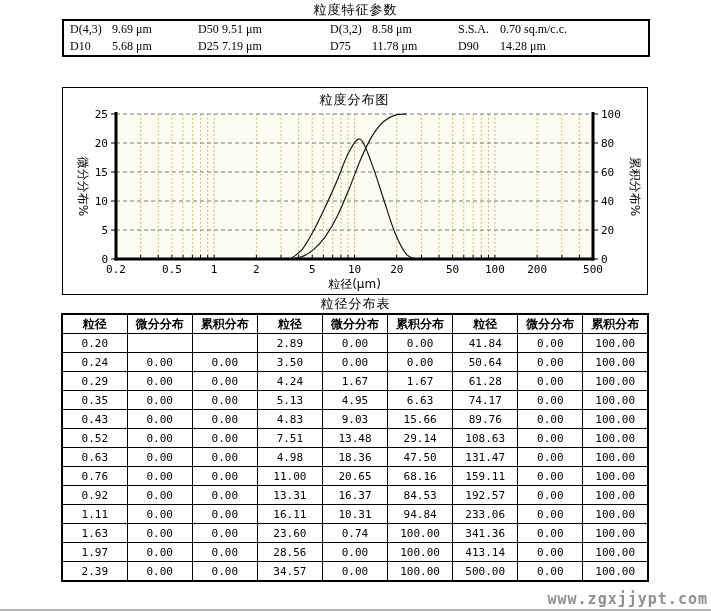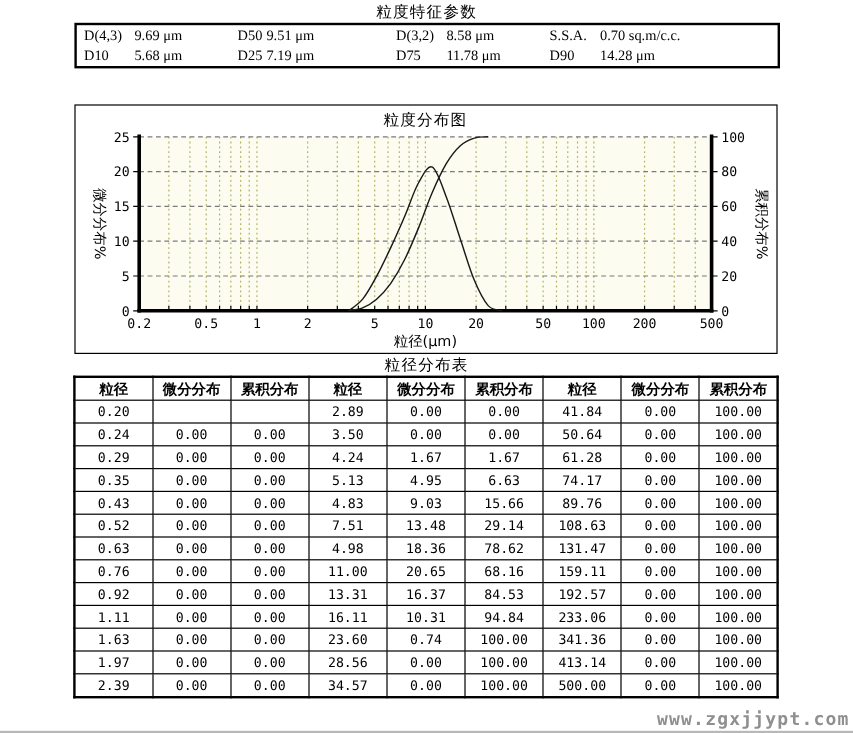--- a/index.html
+++ b/index.html
@@ -257,21 +257,21 @@
             <td>108.63</td>
             <td>0.00</td>
             <td>100.00</td>
           </tr>
           <tr>
             <td>0.63</td>
             <td>0.00</td>
             <td>0.00</td>
             <td>4.98</td>
             <td>18.36</td>
-            <td>78.62</td>
+            <td>47.50</td>
             <td>131.47</td>
             <td>0.00</td>
             <td>100.00</td>
           </tr>
           <tr>
             <td>0.76</td>
             <td>0.00</td>
             <td>0.00</td>
             <td>11.00</td>
             <td>20.65</td>

